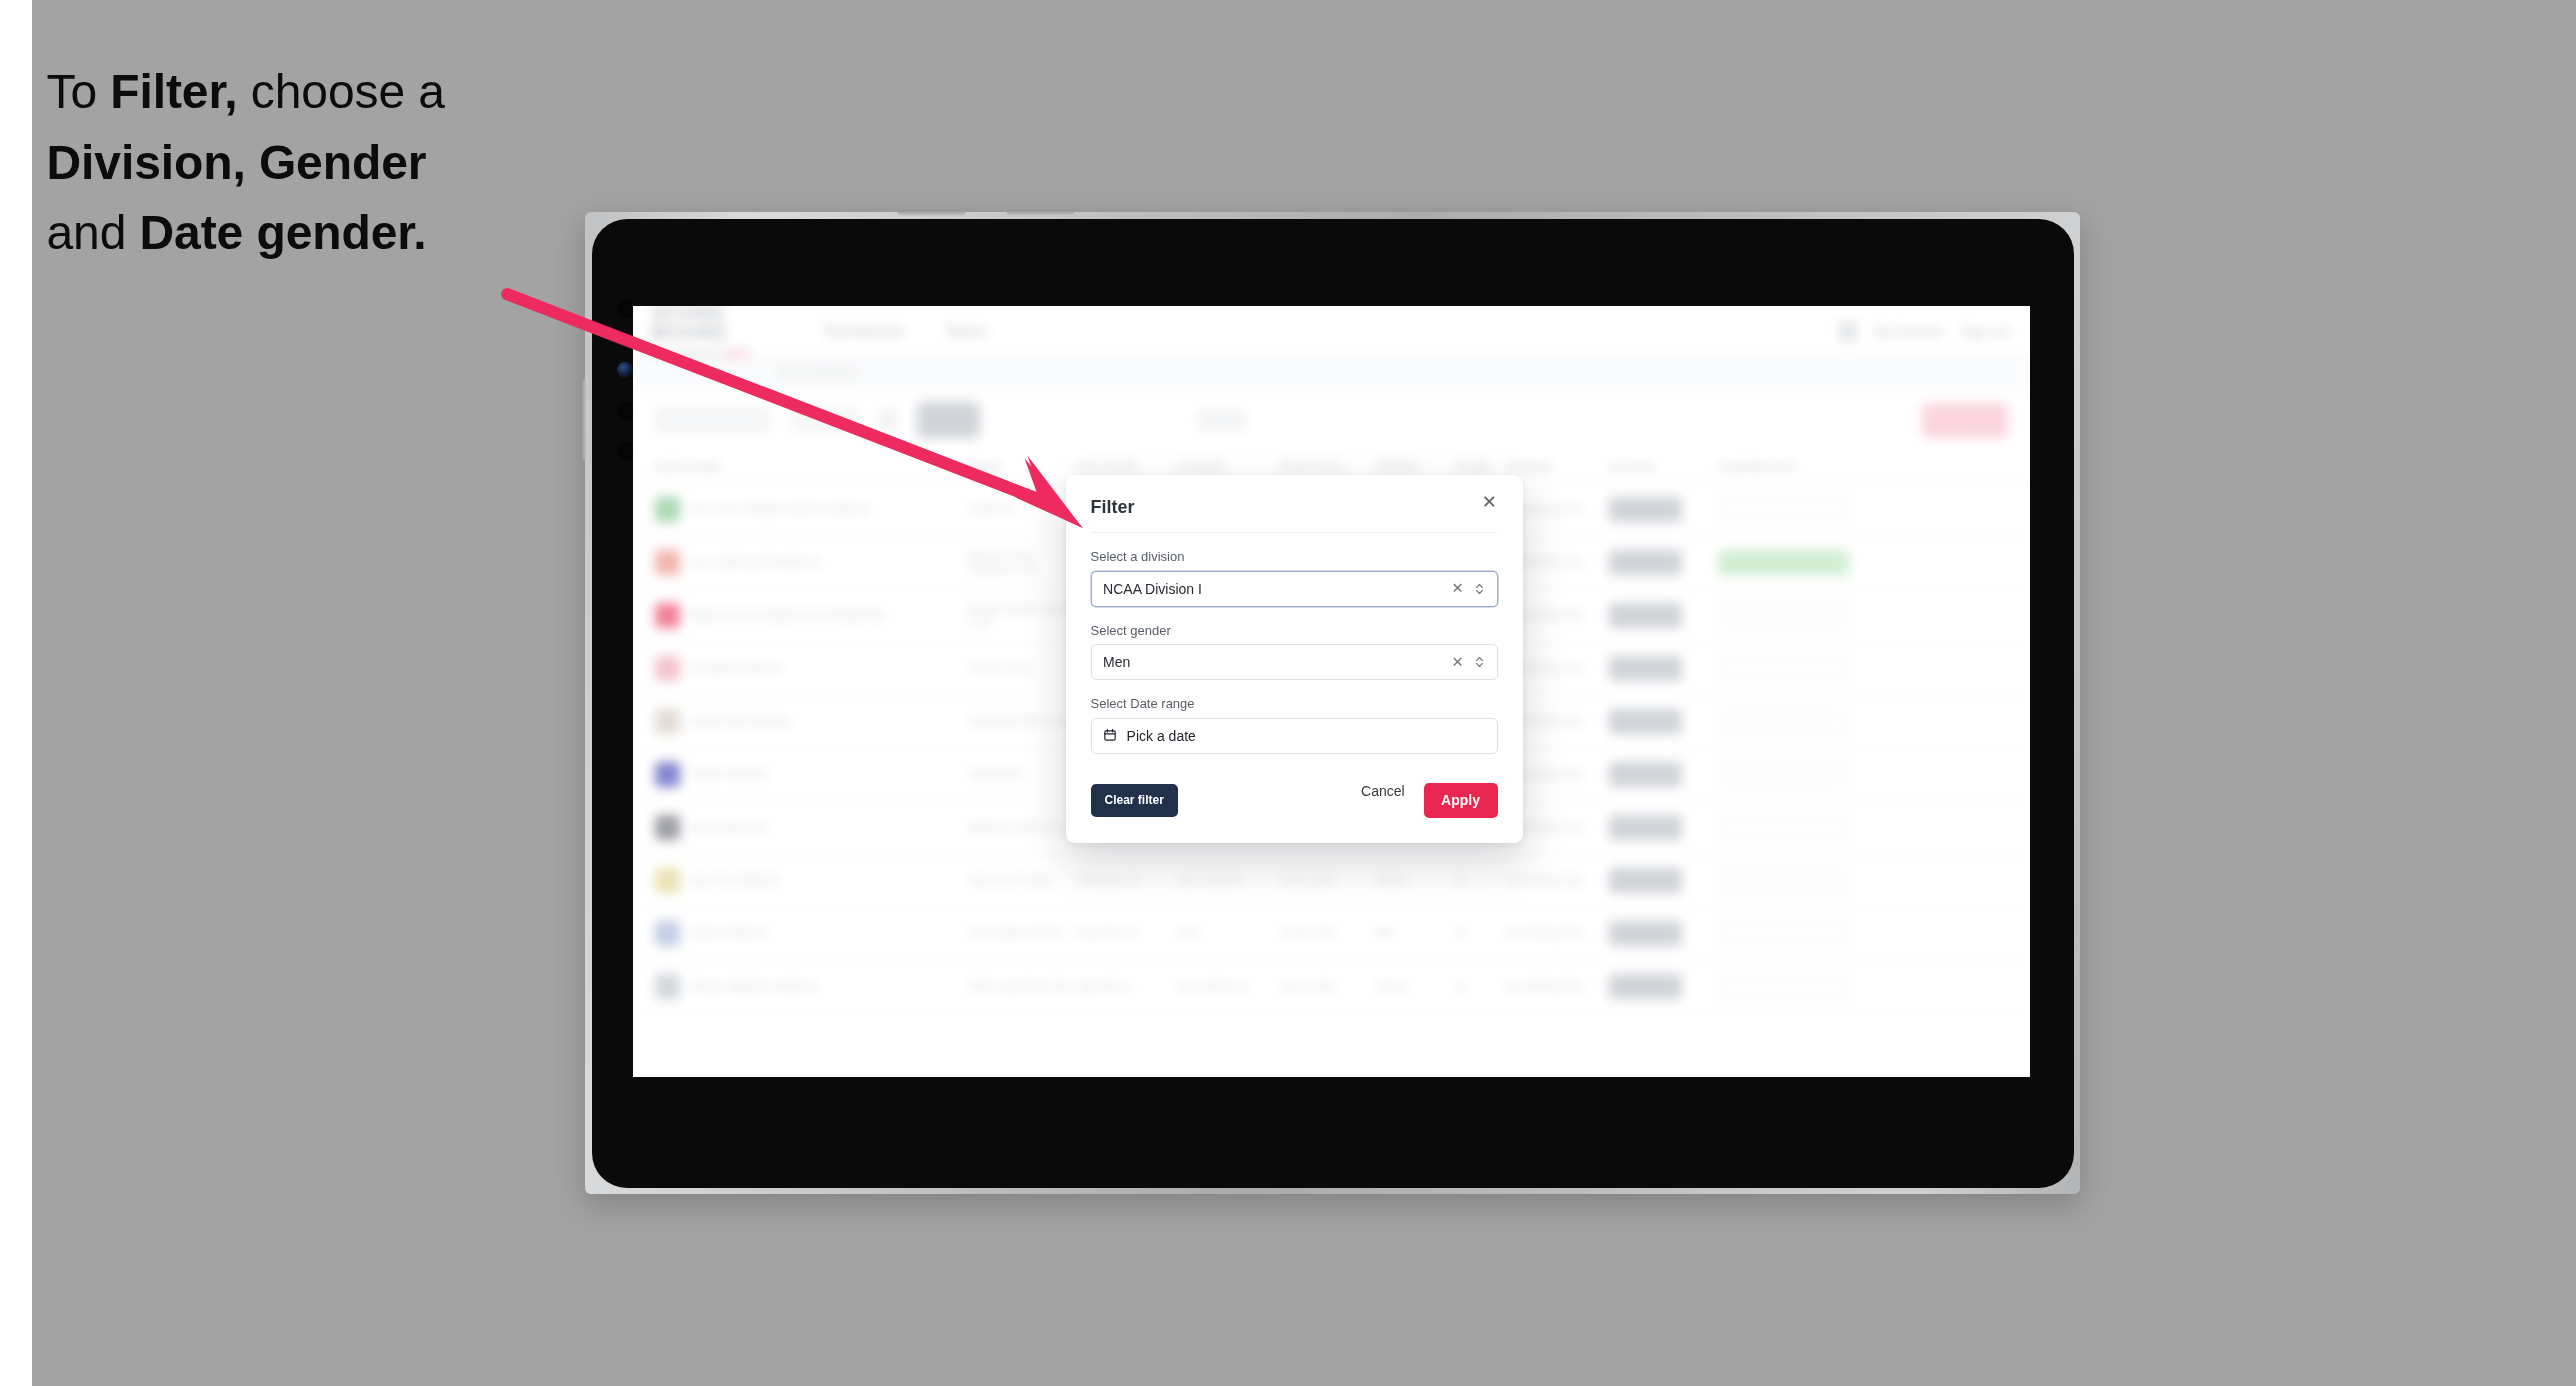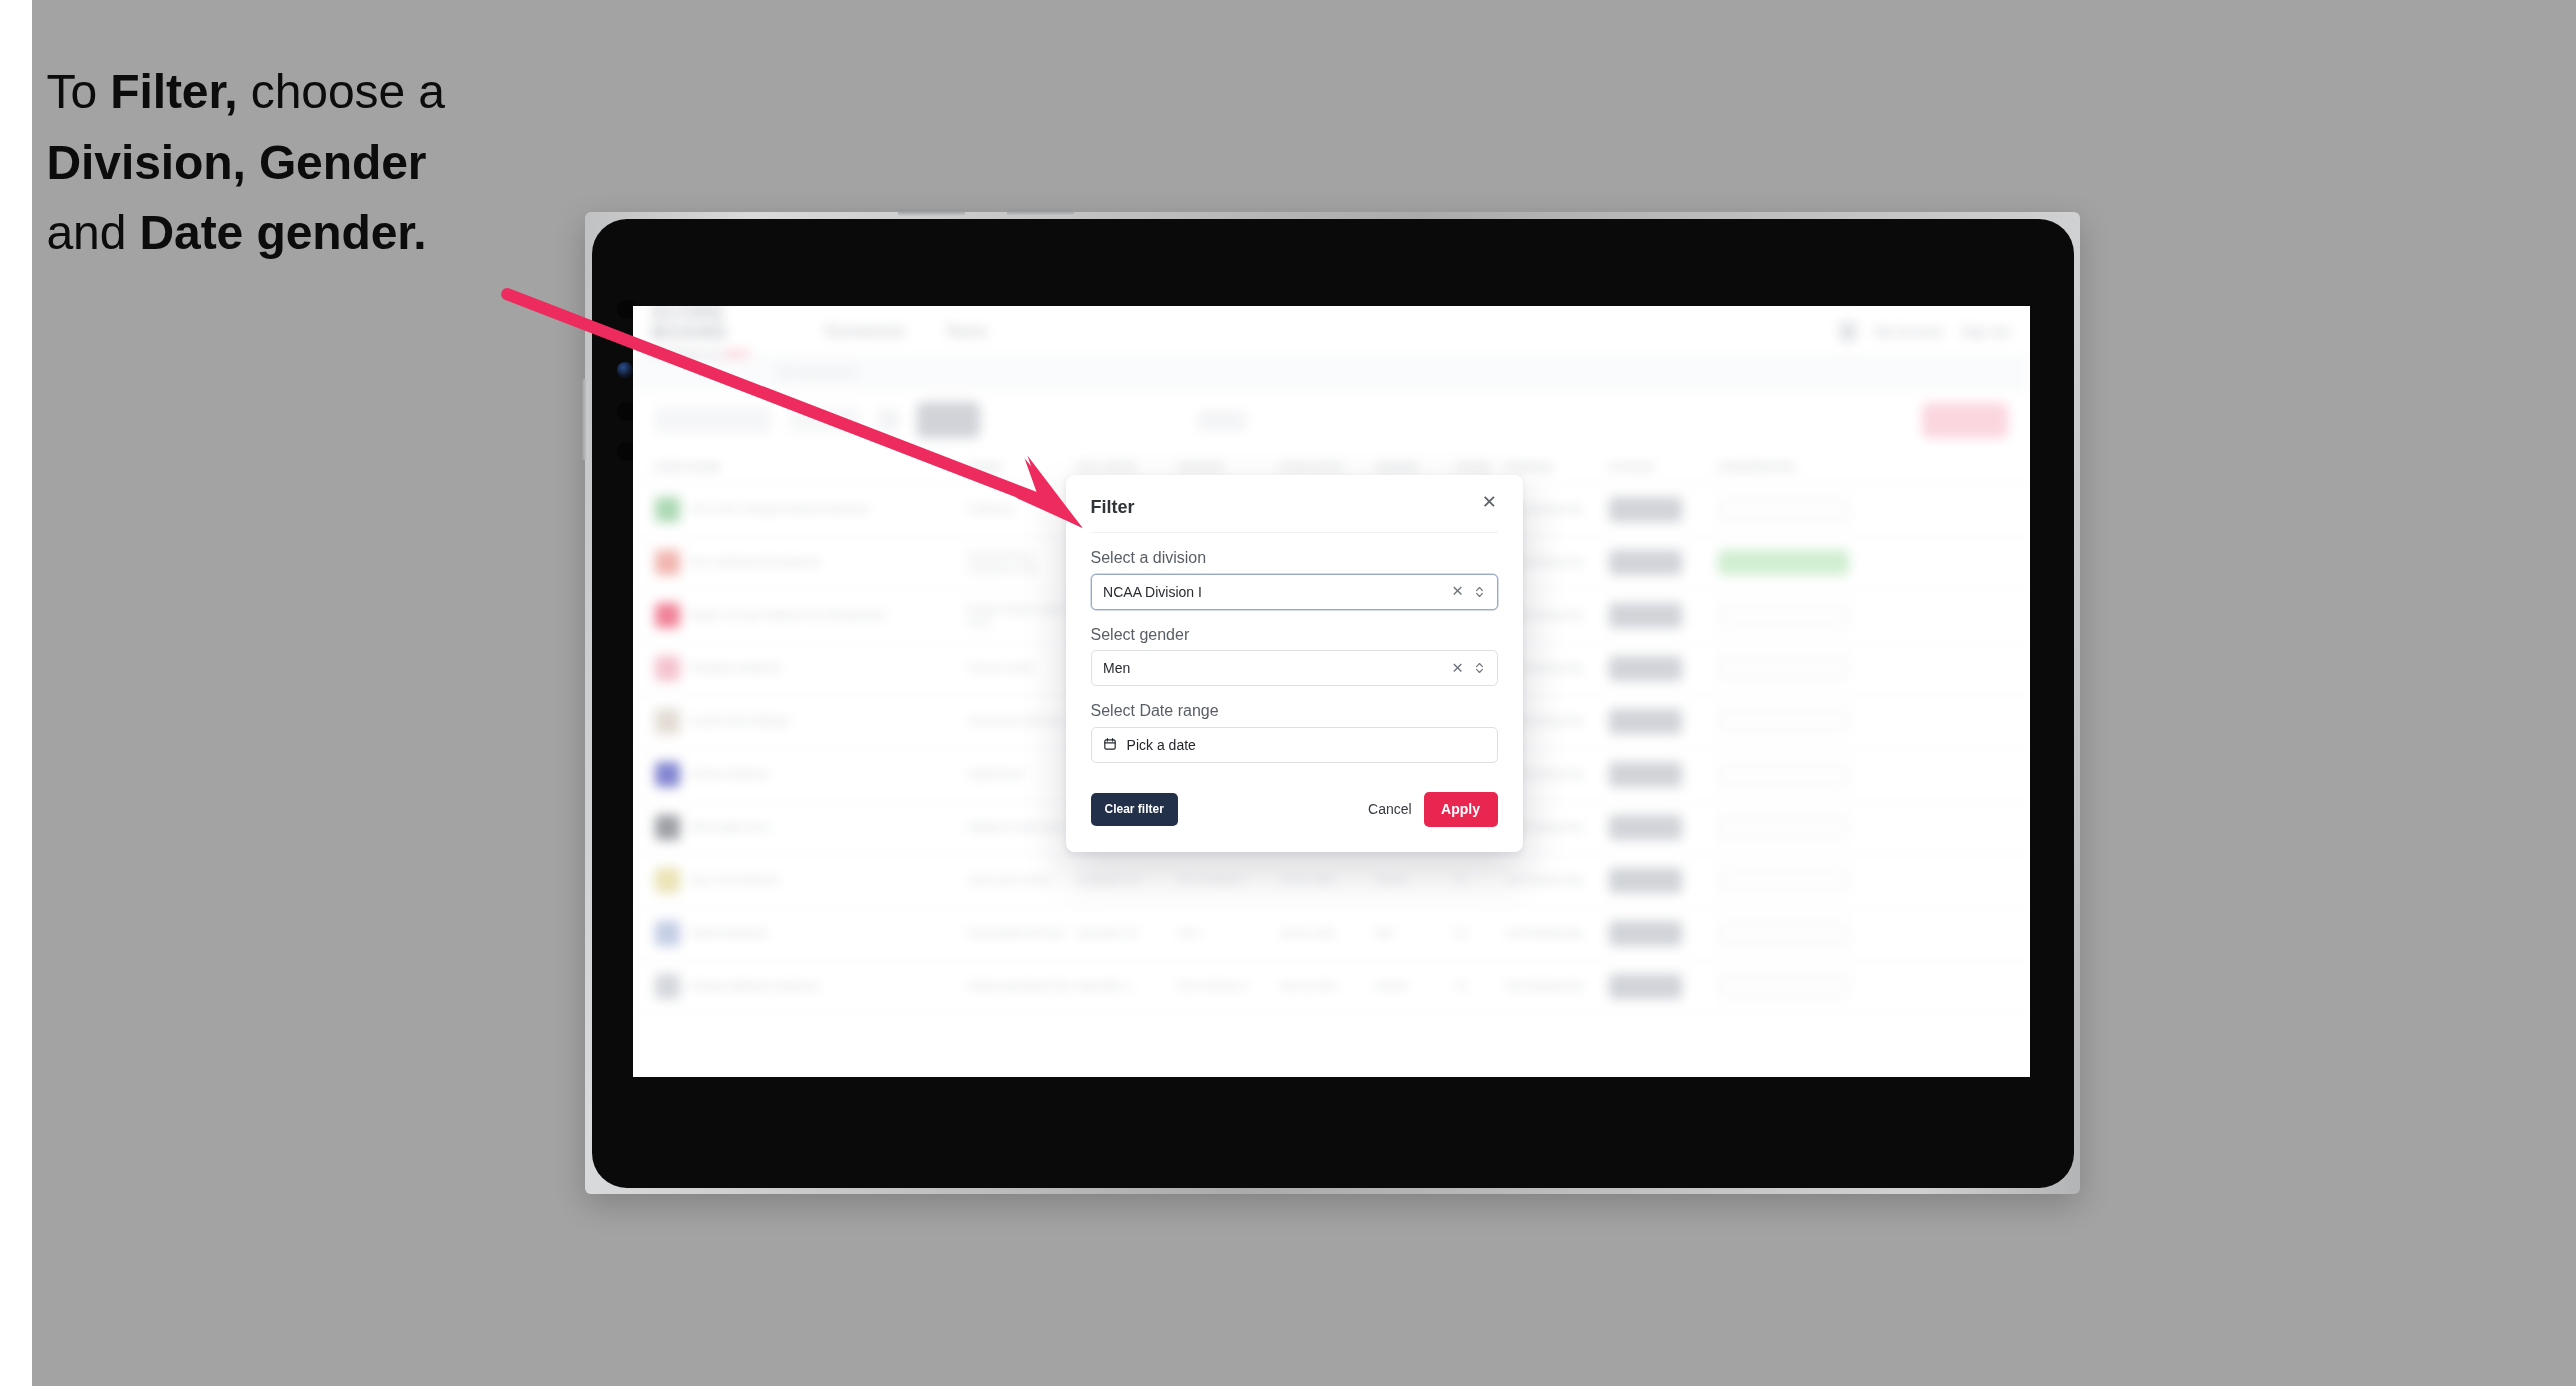--- a/index.html
+++ b/index.html
@@ -239,21 +239,21 @@
   }
   #modal-close {
     position: absolute; right: -2.9px; top: -5.8px;
     width: 22px; height: 22px;
     display: flex; align-items: center; justify-content: center;
     font-size: 18px; line-height: 1; color: #5d6368;
     cursor: pointer;
   }
   .field-group { margin-top: 16px; }
   .field-label {
-    font-size: 16px; color: #585e66; margin-bottom: 6.5px;
+    font-size: 13px; color: #585e66; margin-bottom: 6.5px;
   }
   .select-box {
     height: 36px; border-radius: 5.1px;
     border: 0.7px solid #dcdfe4; background: #ffffff;
     display: flex; align-items: center;
     padding: 0 8.7px 0 11.6px;
   }
   .select-box.focused {
     border: 0.7px solid #9aa9c9;
     box-shadow: 0 0 0 0.7px #c3cee2;
@@ -281,21 +281,21 @@
     display: flex; align-items: center;
   }
   #clear-filter-btn {
     background: #22304a; color: #ffffff;
     font-size: 12px; font-weight: 700;
     border: none; border-radius: 5.1px;
     padding: 9.5px 14px; cursor: pointer;
     font-family: inherit;
   }
   #modal-actions-right {
-    margin-left: auto; display: flex; align-items: center; gap: 12px;
+    margin-left: auto; display: flex; align-items: flex-start; gap: 19px;
   }
   #cancel-btn {
     background: none; border: none; cursor: pointer;
     font-size: 14px; color: #353a41; font-family: inherit;
   }
   #apply-btn {
     background: #e9264f; color: #ffffff;
     font-size: 14px; font-weight: 600;
     border: none; border-radius: 5.1px;
     padding: 9.5px 17.5px; cursor: pointer;

